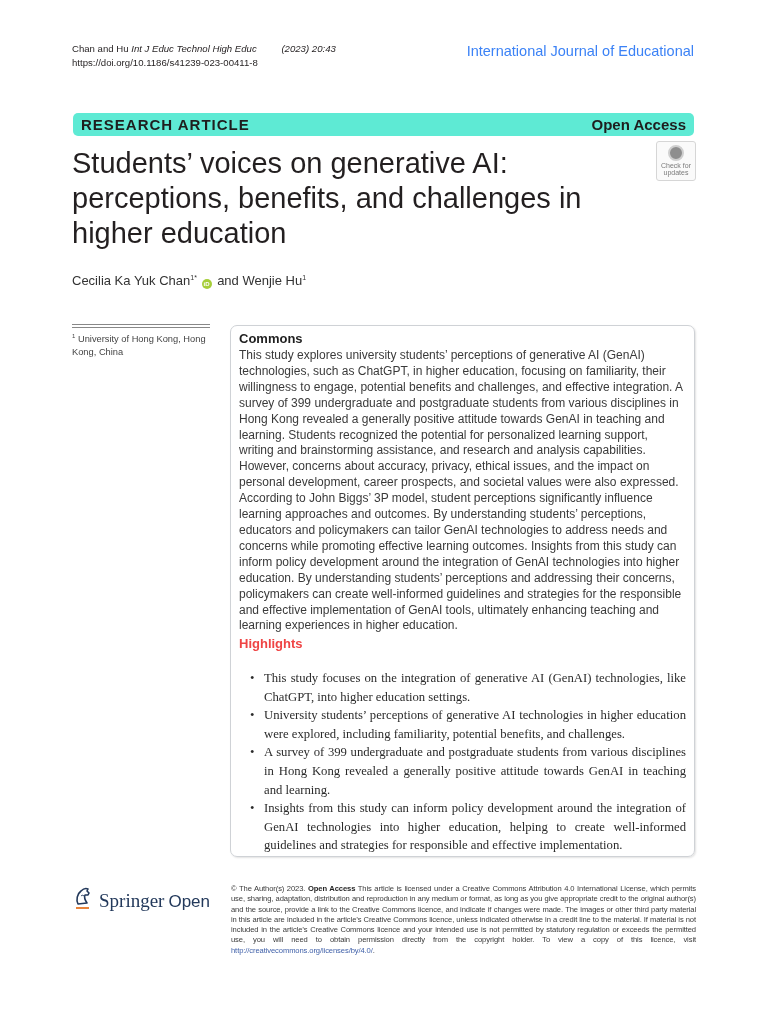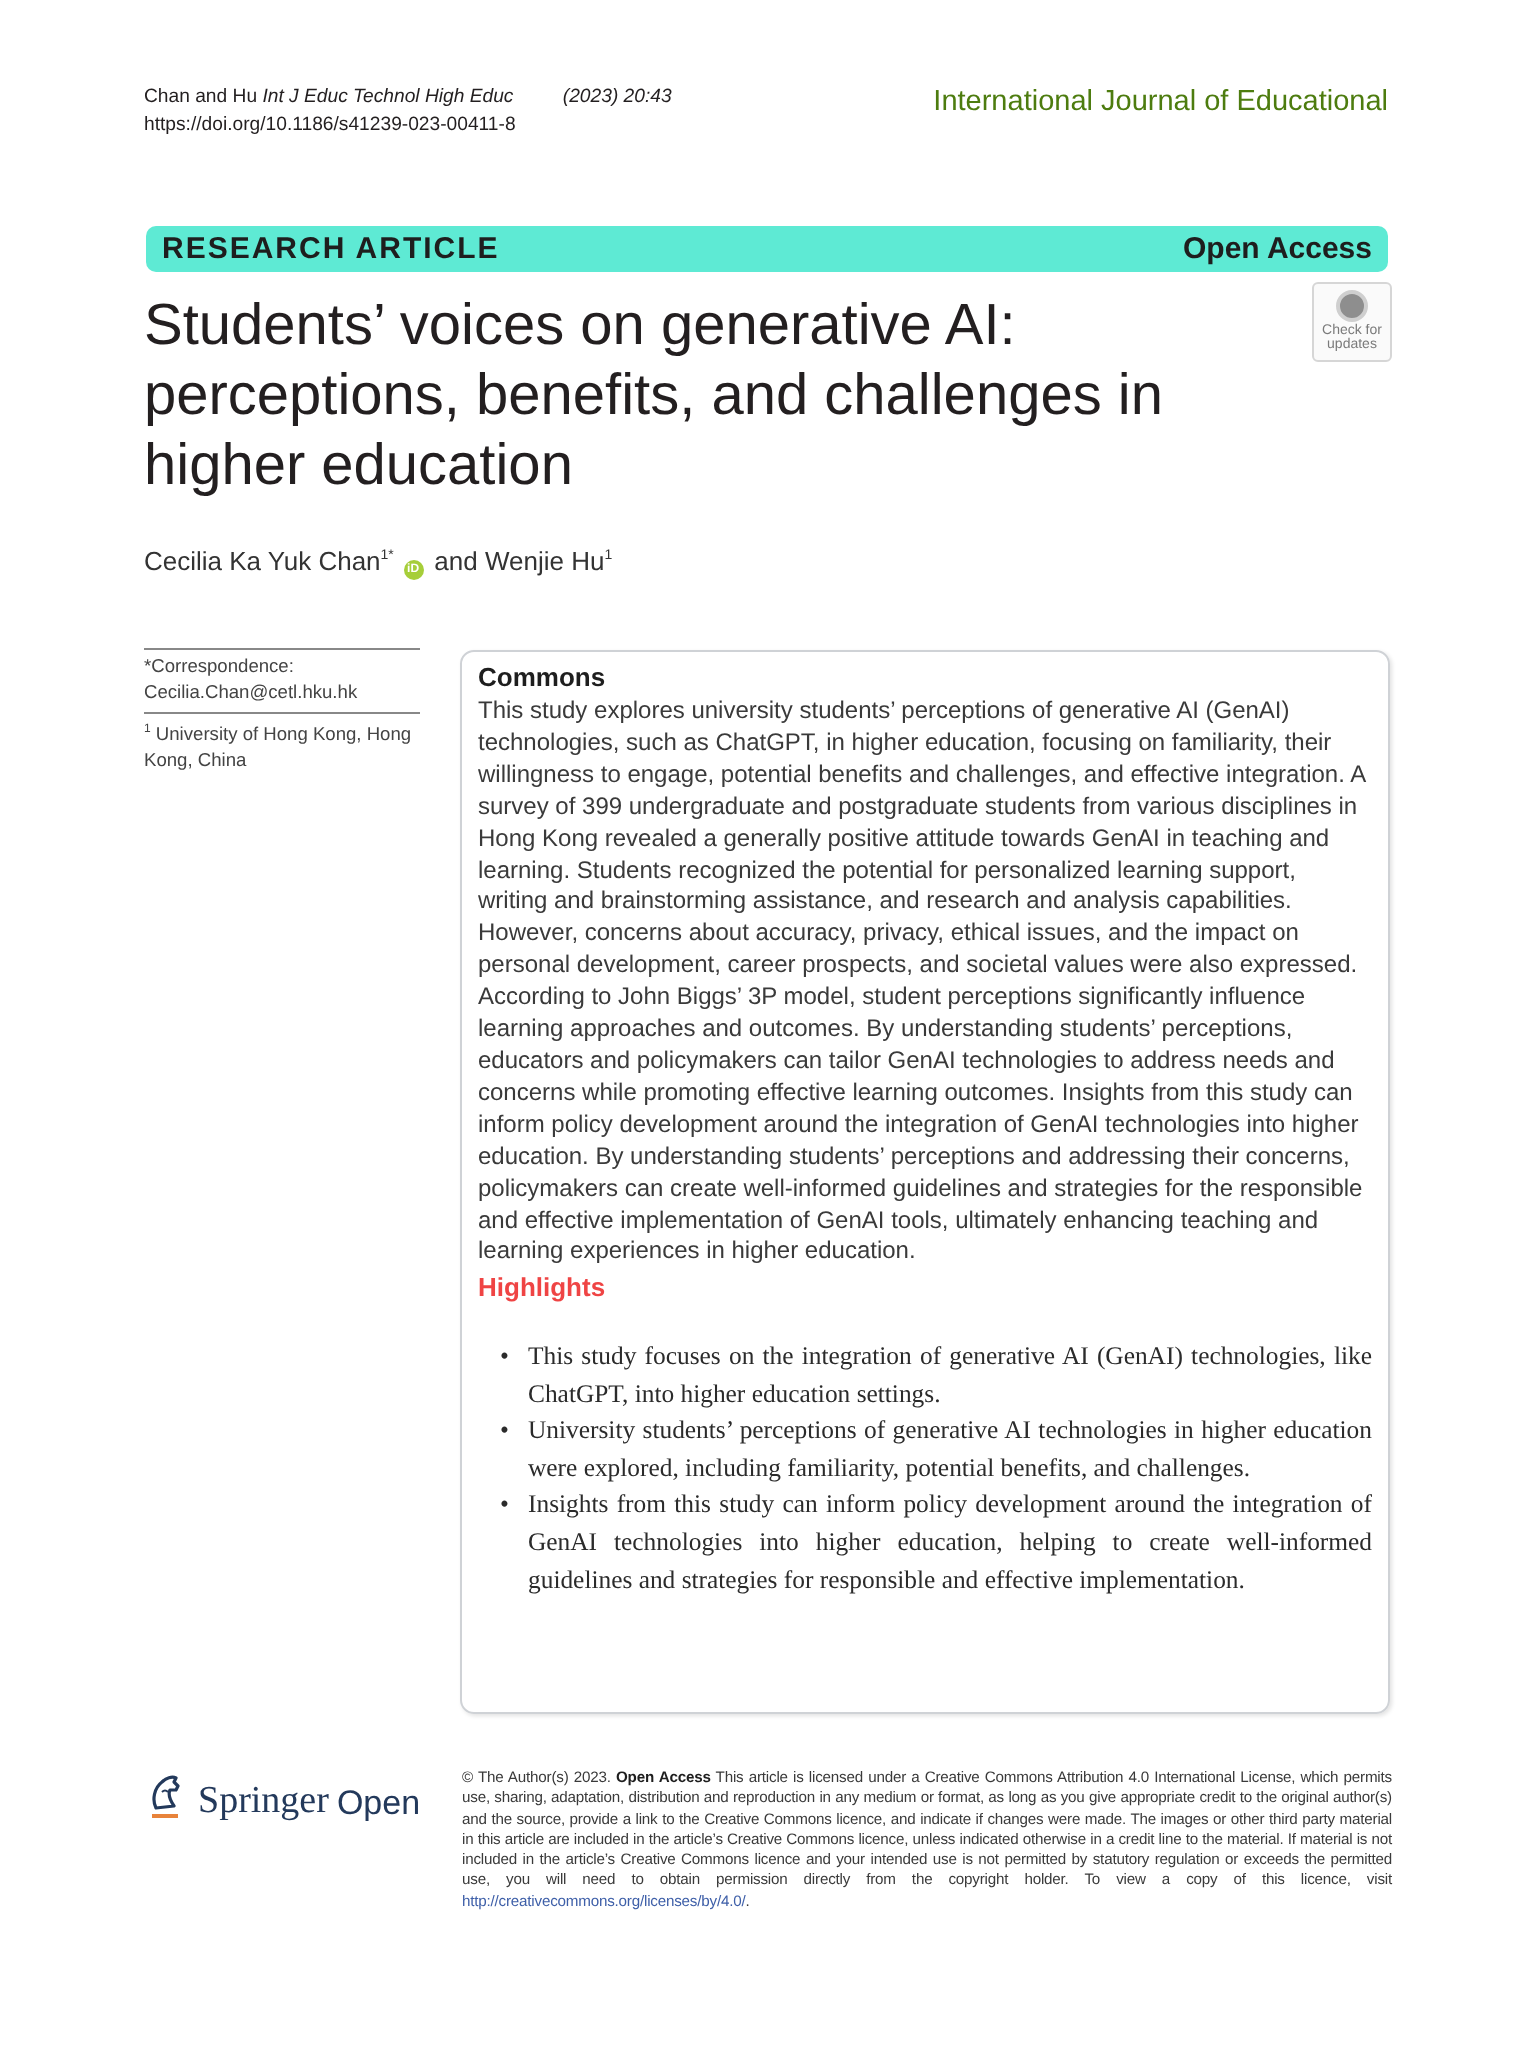--- a/index.html
+++ b/index.html
@@ -1,21 +1,21 @@
 <!DOCTYPE html>
 <html><head>
 <meta charset="utf-8">
 <style>
   html,body{margin:0;padding:0;background:#fff;}
   body{width:768px;height:1024px;position:relative;overflow:hidden;font-family:"Liberation Sans",sans-serif;color:#231f20;}
   .abs{position:absolute;}
   .cite{left:72px;top:42px;font-size:9.6px;line-height:14px;color:#231f20;}
   .cite i{font-style:italic;}
   .cite .yr{margin-left:22px;font-style:italic;}
-  .journal{right:74px;top:41px;font-size:14.5px;line-height:20px;text-align:right;color:#4d7c0f;}
+  .journal{right:74px;top:41px;font-size:14.5px;line-height:20px;text-align:right;color:#3b82f6;}
   .banner{left:73px;top:113px;width:621px;height:23px;background:#5eead4;border-radius:5px;display:flex;align-items:center;justify-content:space-between;padding:0 8px;box-sizing:border-box;}
   .banner .ra{font-weight:bold;font-size:15px;letter-spacing:1px;color:#1e1e1e;}
   .banner .oa{font-weight:bold;font-size:15px;color:#1e1e1e;}
   .title{left:72px;top:146px;width:560px;font-size:29px;line-height:35px;color:#231f20;}
   .check{left:656px;top:141px;width:38px;height:38px;border:1px solid #d6d6d6;border-radius:3px;text-align:center;background:#fafafa;}
   .check .circ{width:16px;height:16px;border-radius:50%;background:#8e8e8e;margin:3px auto 1px;border:2px solid #cfcfcf;box-sizing:border-box;}
   .check .lbl{font-size:7px;line-height:7px;color:#7a7a7a;}
   .authors{left:72px;top:273px;font-size:13px;color:#333;}
   .authors sup{font-size:7px;}
   .orcid{display:inline-block;width:10px;height:10px;border-radius:50%;background:#a6ce39;vertical-align:-1px;margin:0 2px 0 1px;color:#fff;font-size:6px;line-height:10px;text-align:center;font-weight:bold;}
@@ -67,36 +67,33 @@
   <div class="lbl">updates</div>
 </div>
 
 <div class="abs authors">
   <span>Cecilia Ka Yuk Chan</span><sup>1*</sup>
   <span class="orcid">iD</span><span> and </span><span>Wenjie Hu</span><sup>1</sup>
 </div>
 
 <div class="abs side">
   <div class="rule"></div>
-  <div class="blk">
-    <div>*Correspondence:</div>
-    <div>Cecilia.Chan@cetl.hku.hk</div>
-  </div>
   <div class="rule"></div>
   <div><sup>1</sup><span> University of Hong Kong, Hong Kong, China</span></div>
 </div>
 
 <div class="abs box"></div>
 <div class="abs ab-h">Commons</div>
 <div class="abs ab-p">This study explores university students’ perceptions of generative AI (GenAI) technologies, such as ChatGPT, in higher education, focusing on familiarity, their willingness to engage, potential benefits and challenges, and effective integration. A survey of 399 undergraduate and postgraduate students from various disciplines in Hong Kong revealed a generally positive attitude towards GenAI in teaching and learning. Students recognized the potential for personalized learning support, writing and brainstorming assistance, and research and analysis capabilities. However, concerns about accuracy, privacy, ethical issues, and the impact on personal development, career prospects, and societal values were also expressed. According to John Biggs’ 3P model, student perceptions significantly influence learning approaches and outcomes. By understanding students’ perceptions, educators and policymakers can tailor GenAI technologies to address needs and concerns while promoting effective learning outcomes. Insights from this study can inform policy development around the integration of GenAI technologies into higher education. By understanding students’ perceptions and addressing their concerns, policymakers can create well-informed guidelines and strategies for the responsible and effective implementation of GenAI tools, ultimately enhancing teaching and learning experiences in higher education.</div>
 
 <div class="abs hl-h">Highlights</div>
 <ul class="abs hl-list">
   <li>This study focuses on the integration of generative AI (GenAI) technologies, like ChatGPT, into higher education settings.</li>
   <li>University students’ perceptions of generative AI technologies in higher education were explored, including familiarity, potential benefits, and challenges.</li>
+  <li>A survey of 399 undergraduate and postgraduate students from various disciplines in Hong Kong revealed a generally positive attitude towards GenAI in teaching and learning.</li>
   <li>Insights from this study can inform policy development around the integration of GenAI technologies into higher education, helping to create well-informed guidelines and strategies for responsible and effective implementation.</li>
 </ul>
 
 <div class="abs springer">
   <div class="horse">
     <svg width="20" height="26" viewBox="0 0 20 26">
       <path d="M5 18 C3 14 4 8 8 5 C10 3 13 2 15 3 L14 5 L16 7 L15 9 L12 9 C11 11 12 14 14 17 Z" fill="none" stroke="#23395b" stroke-width="1.6" stroke-linejoin="round"></path>
       <path d="M8 10 C9 9 10 9 11 10" fill="none" stroke="#23395b" stroke-width="1"></path>
       <rect x="3" y="21" width="13" height="2" fill="#e8833a"></rect>
     </svg>

